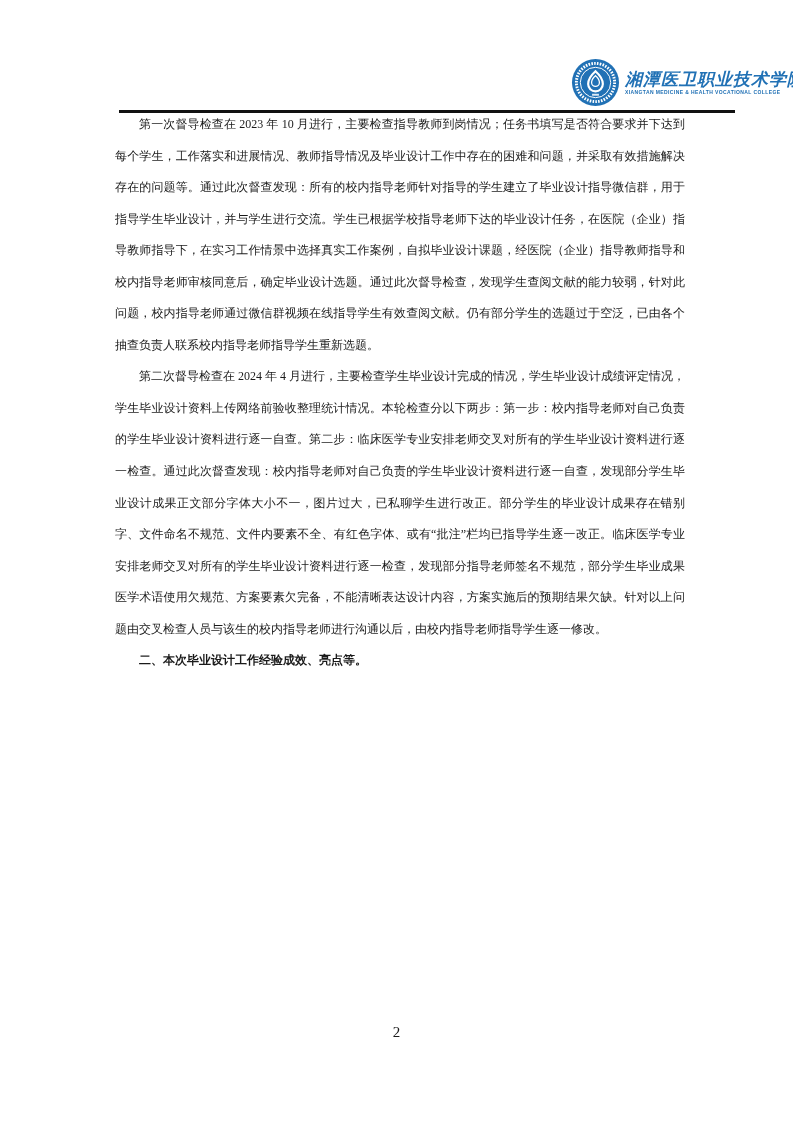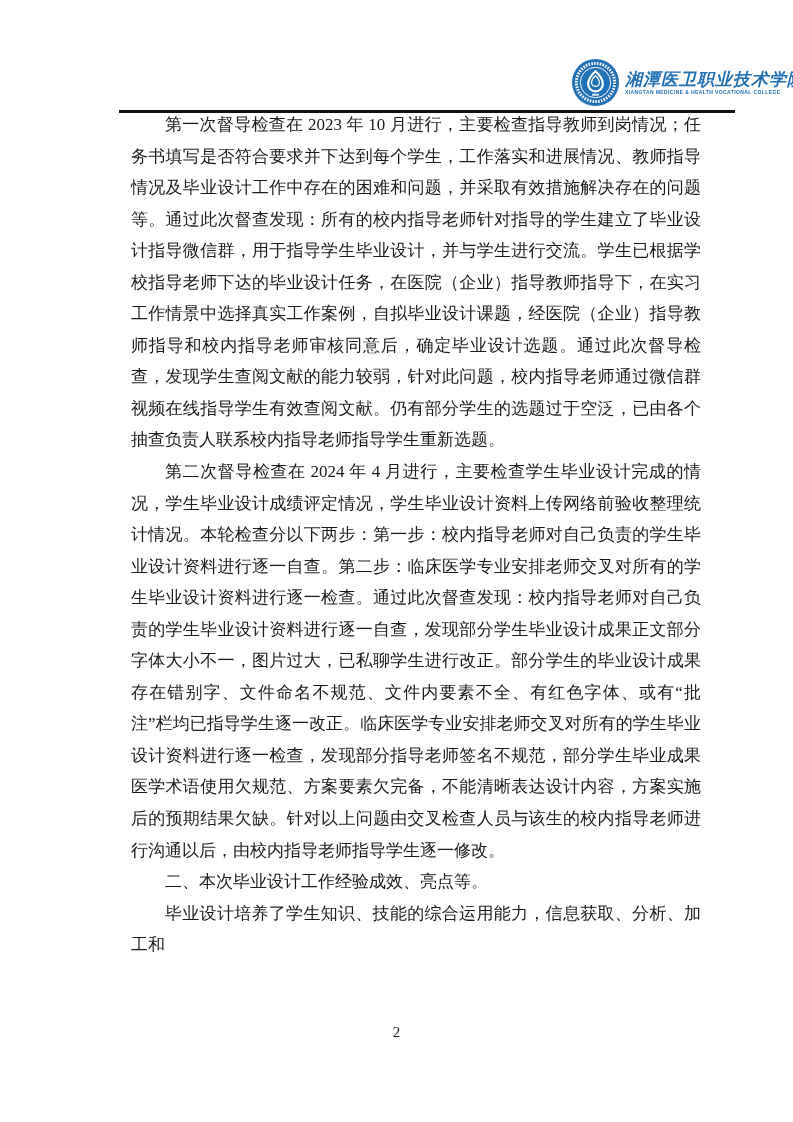--- a/index.html
+++ b/index.html
@@ -49,34 +49,34 @@
     left: 119px;
     width: 616px;
     height: 2.5px;
     background: #111111;
   }
 
   
   .content {
     position: absolute;
     top: 109px;
-    left: 131px;
+    left: 115px;
     width: 570px;
-    font-size: 17px;
+    font-size: 12px;
     line-height: 31.55px;
     text-align: justify;
     text-justify: inter-character;
   }
   .content p {
     margin: 0;
     padding: 0;
     text-indent: 2em;
     word-break: break-all;
   }
-  .content p.heading { font-weight: normal; }
+  .content p.heading { font-weight: bold; }
 
   
   .page-number {
     position: absolute;
     top: 1024px;
     left: 0;
     width: 100%;
     text-align: center;
     font-size: 15px;
     color: #1a1a1a;
@@ -103,18 +103,17 @@
       <div class="logo-en">XIANGTAN MEDICINE &amp; HEALTH VOCATIONAL COLLEGE</div>
     </div>
   </div>
 
   <div class="header-rule"></div>
 
   <div class="content">
     <p class="body">第一次督导检查在 2023 年 10 月进行，主要检查指导教师到岗情况；任务书填写是否符合要求并下达到每个学生，工作落实和进展情况、教师指导情况及毕业设计工作中存在的困难和问题，并采取有效措施解决存在的问题等。通过此次督查发现：所有的校内指导老师针对指导的学生建立了毕业设计指导微信群，用于指导学生毕业设计，并与学生进行交流。学生已根据学校指导老师下达的毕业设计任务，在医院（企业）指导教师指导下，在实习工作情景中选择真实工作案例，自拟毕业设计课题，经医院（企业）指导教师指导和校内指导老师审核同意后，确定毕业设计选题。通过此次督导检查，发现学生查阅文献的能力较弱，针对此问题，校内指导老师通过微信群视频在线指导学生有效查阅文献。仍有部分学生的选题过于空泛，已由各个抽查负责人联系校内指导老师指导学生重新选题。</p>
     <p class="body">第二次督导检查在 2024 年 4 月进行，主要检查学生毕业设计完成的情况，学生毕业设计成绩评定情况，学生毕业设计资料上传网络前验收整理统计情况。本轮检查分以下两步：第一步：校内指导老师对自己负责的学生毕业设计资料进行逐一自查。第二步：临床医学专业安排老师交叉对所有的学生毕业设计资料进行逐一检查。通过此次督查发现：校内指导老师对自己负责的学生毕业设计资料进行逐一自查，发现部分学生毕业设计成果正文部分字体大小不一，图片过大，已私聊学生进行改正。部分学生的毕业设计成果存在错别字、文件命名不规范、文件内要素不全、有红色字体、或有“批注”栏均已指导学生逐一改正。临床医学专业安排老师交叉对所有的学生毕业设计资料进行逐一检查，发现部分指导老师签名不规范，部分学生毕业成果医学术语使用欠规范、方案要素欠完备，不能清晰表达设计内容，方案实施后的预期结果欠缺。针对以上问题由交叉检查人员与该生的校内指导老师进行沟通以后，由校内指导老师指导学生逐一修改。</p>
     <p class="heading">二、本次毕业设计工作经验成效、亮点等。</p>
-    <p class="body">毕业设计培养了学生知识、技能的综合运用能力，信息获取、分析、加工和</p>
   </div>
 
   <div class="page-number">2</div>
 
 </div>
 
 </body></html>

